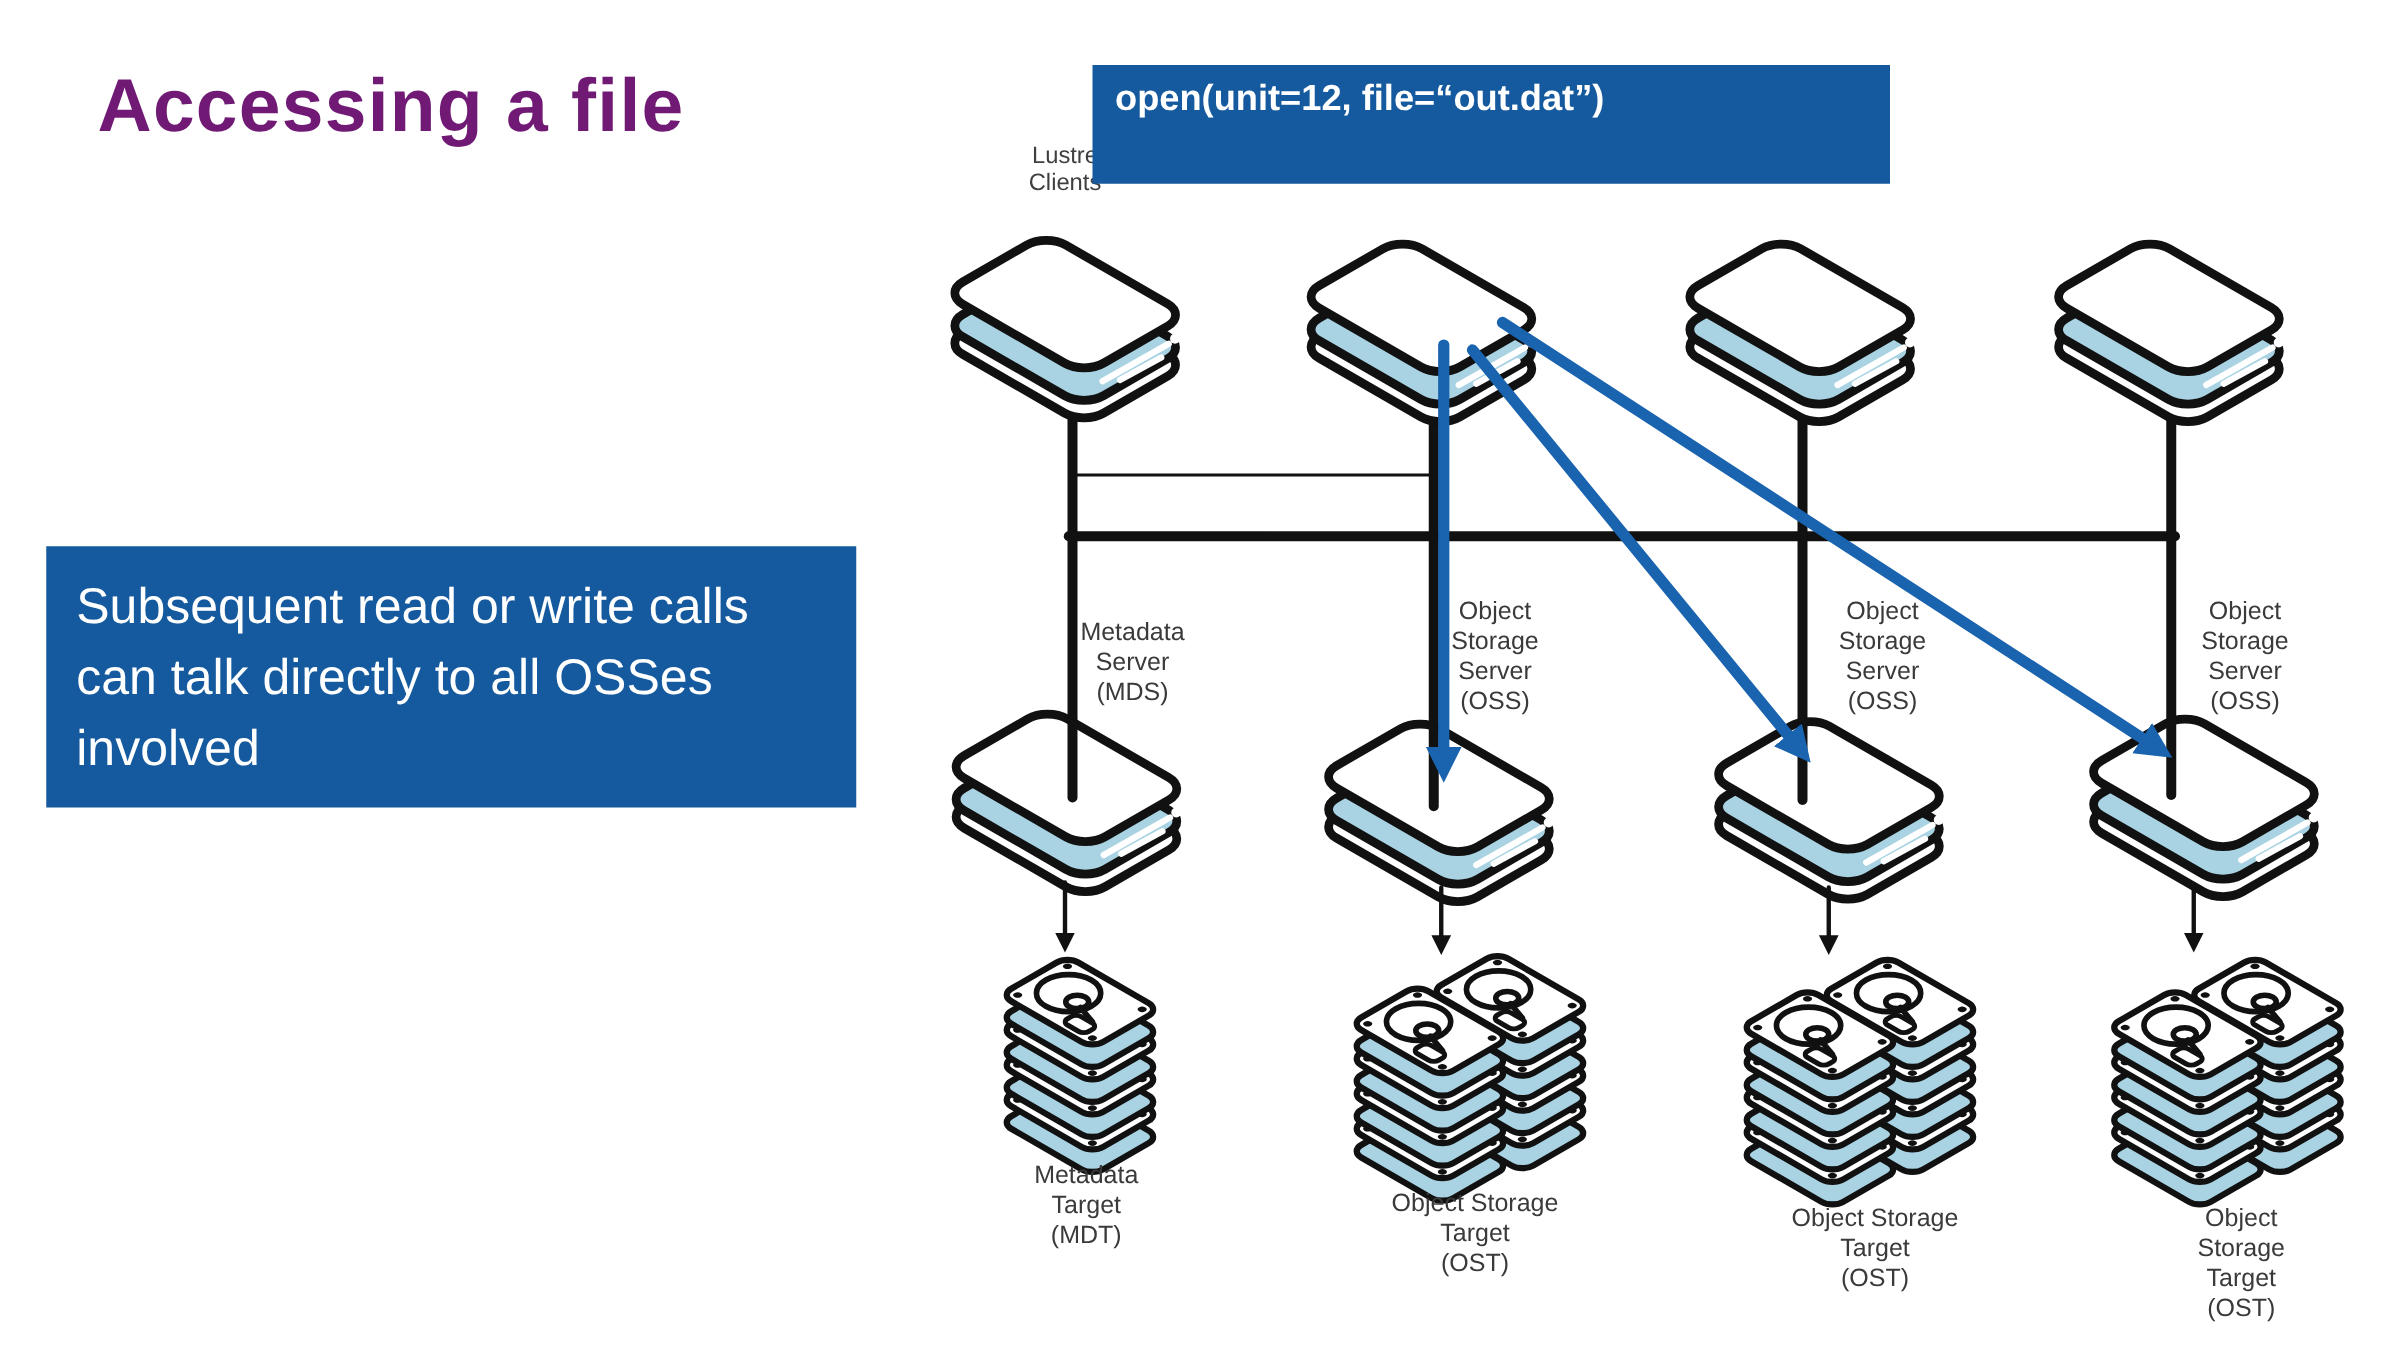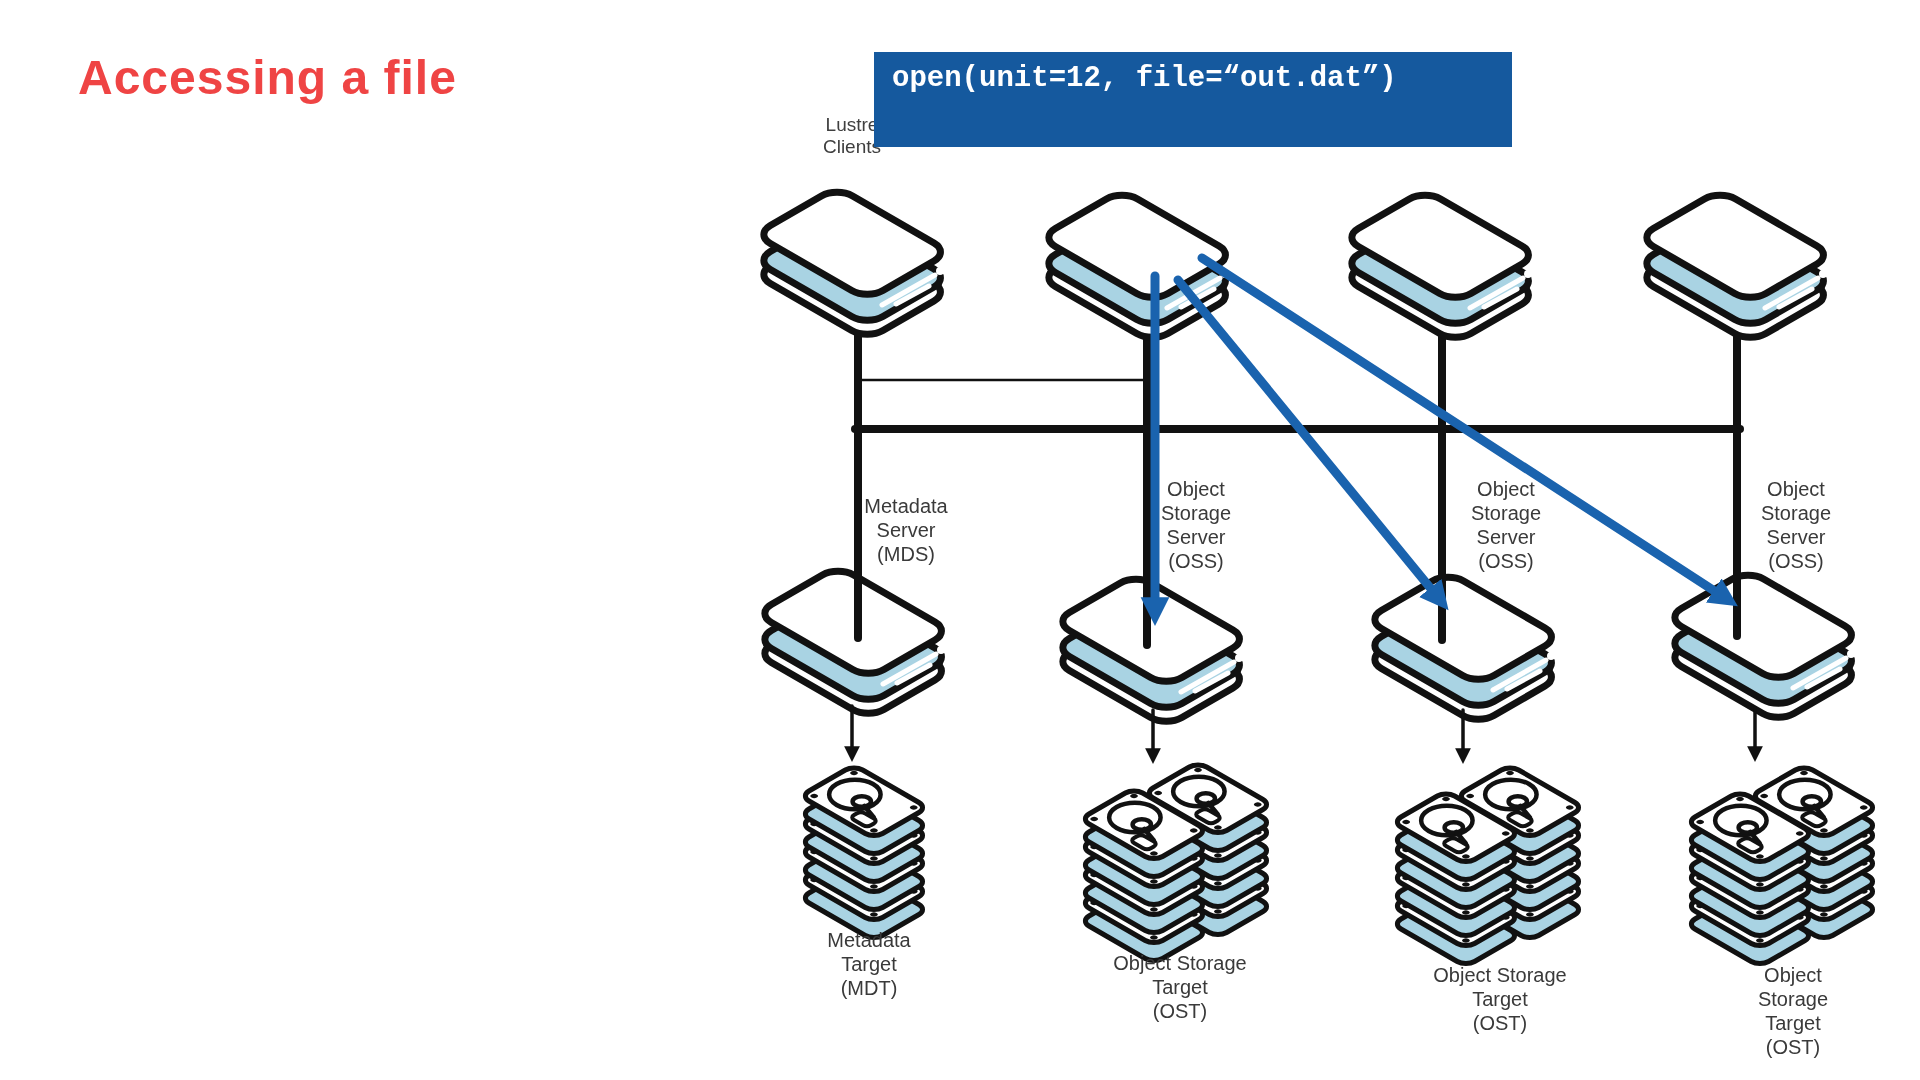--- a/index.html
+++ b/index.html
@@ -2,25 +2,25 @@
 <html style="--theme-blue: #15599E; --arrow-blue: #1A63AE; --light-blue: #A9D3E3; --ink: #111111; --label-gray: #3A3A3A;"><head>
 <meta charset="utf-8">
 <style>
   :root{
     --theme-blue:#15599E; --arrow-blue:#1A63AE; --light-blue:#A9D3E3;
     --ink:#111111; --label-gray:#3A3A3A;
   }
   html,body{margin:0;padding:0;background:#ffffff;}
   .slide{position:relative;width:1920px;height:1080px;background:#fff;overflow:hidden;
          font-family:"Liberation Sans",sans-serif;}
-  .title{position:absolute;left:78px;top:50px;font-size:48px;font-weight:bold;
-         letter-spacing:1px;color:#ef4444;z-index:3;}
+  .title{position:absolute;left:78px;top:50px;font-size:60px;font-weight:bold;
+         letter-spacing:1px;color:#701a75;z-index:3;}
   .codebox{position:absolute;left:874px;top:52px;width:638px;height:95px;
            background:var(--theme-blue);z-index:4;box-sizing:border-box;padding:6px 0 0 18px;}
-  .codeline{color:#fff;font-family:Liberation Mono, monospace;font-size:29px;
+  .codeline{color:#fff;font-family:Liberation Sans, sans-serif;font-size:29px;
             font-weight:bold;line-height:42px;white-space:pre;}
   .clients-label{position:absolute;left:852px;top:114px;transform:translateX(-50%);
                  text-align:center;font-size:19px;line-height:22px;color:#3f3f3f;
                  white-space:pre-line;z-index:2;}
   .callout{position:absolute;left:37px;top:437px;width:648px;height:209px;
            background:var(--theme-blue);z-index:3;box-sizing:border-box;
            padding:20px 0 0 24px;}
   .callout-text{color:#fff;font-size:40px;line-height:57px;white-space:pre-line;}
   .hpi-label{position:absolute;left:864px;top:388px;font-size:26px;color:#2f2f2f;
              white-space:nowrap;z-index:3;}
@@ -169,20 +169,25 @@
     </g>
   </svg>
 
   <div class="clients-label">Lustre
 Clients</div>
 
   <div class="codebox">
     <div class="codeline">open(unit=12, file=“out.dat”)</div>
   </div>
 
+  <div class="callout">
+    <div class="callout-text">Subsequent read or write calls
+can talk directly to all OSSes
+involved</div>
+  </div>
 
 
   <div class="nodelabel" style="left:906px;top:494px;">Metadata
 Server
 (MDS)</div>
   <div class="nodelabel" style="left:1196px;top:477px;">Object
 Storage
 Server
 (OSS)</div>
   <div class="nodelabel" style="left:1506px;top:477px;">Object

